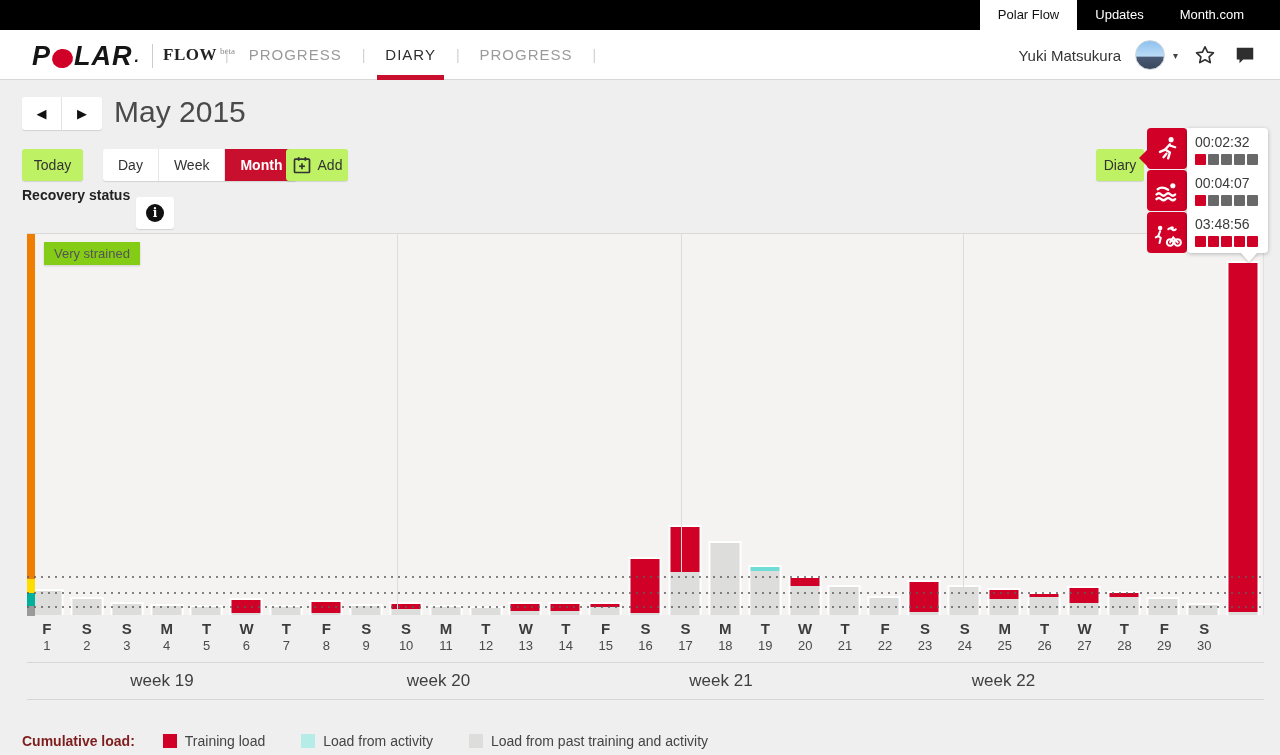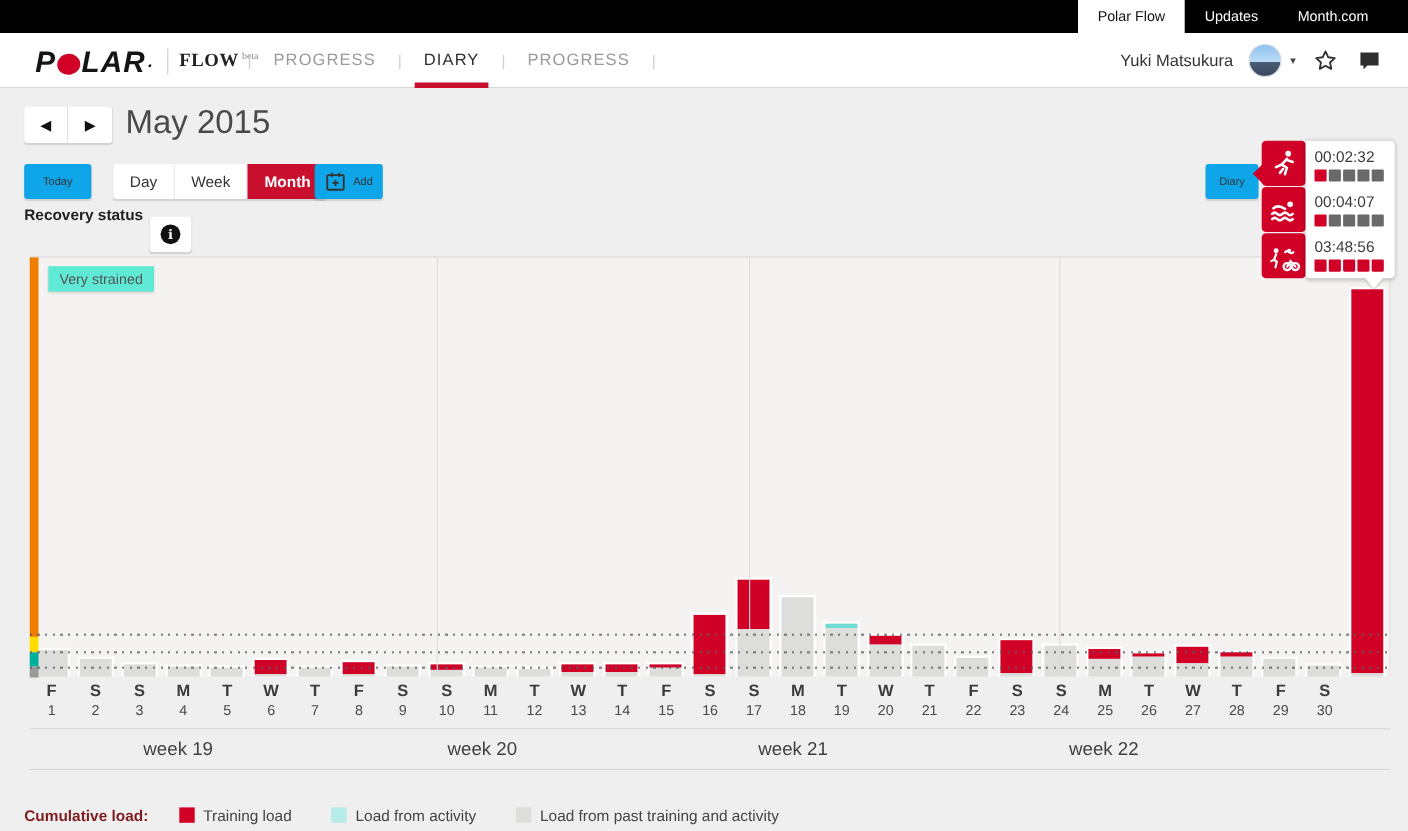--- a/index.html
+++ b/index.html
@@ -30,39 +30,39 @@
   .avatar { width:30px; height:30px; border-radius:50%; background:linear-gradient(180deg,#8ec1ef 0%,#bcdcf5 55%,#4a5b74 56%,#39485e 100%); border:1px solid #cfd6dd; }
   .caret { font-size:10px; color:#444; margin-left:-6px; }
   .icon-btn { width:26px; height:26px; display:flex; align-items:center; justify-content:center; cursor:pointer; }
 
   
   .pager { position:absolute; left:22px; top:97px; width:80px; height:33px; background:#fff; border-radius:3px; box-shadow:0 1px 1px rgba(0,0,0,.12); display:flex; }
   .pager .half { width:40px; display:flex; align-items:center; justify-content:center; font-size:13px; color:#111; cursor:pointer; }
   .pager .half:first-child { border-right:1px solid #e2e2e2; }
   .page-title { position:absolute; left:114px; top:95px; font-size:30px; color:#4a4a4a; }
 
-  .btn { background:#0ea5e9; border-radius:3px; box-shadow:0 1px 1px rgba(0,0,0,.12); font-size:10px; color:#333; display:flex; align-items:center; justify-content:center; cursor:pointer; }
+  .btn { background:#bef264; border-radius:3px; box-shadow:0 1px 1px rgba(0,0,0,.12); font-size:14px; color:#333; display:flex; align-items:center; justify-content:center; cursor:pointer; }
   .today-btn { position:absolute; left:22px; top:149px; width:61px; height:32px; }
   .seg { position:absolute; left:103px; top:149px; height:32px; display:flex; background:#fff; border-radius:3px; box-shadow:0 1px 1px rgba(0,0,0,.12); overflow:hidden; }
   .seg .opt { padding:0 15px; display:flex; align-items:center; font-size:14px; color:#333; border-right:1px solid #e6e6e6; cursor:pointer; }
   .seg .opt:last-child { border-right:none; }
   .seg .opt.active { background:#c8102e; color:#fff; font-weight:bold; }
   .add-btn { position:absolute; left:286px; top:149px; width:62px; height:32px; gap:6px; }
   .diary-btn { position:absolute; left:1096px; top:149px; width:48px; height:32px; z-index:3; }
 
   
   .section-head { position:absolute; left:22px; top:187px; font-size:14px; font-weight:bold; color:#222; }
   .info-btn { position:absolute; left:136px; top:197px; width:38px; height:32px; background:#fff; border-radius:3px; box-shadow:0 1px 1px rgba(0,0,0,.12); display:flex; align-items:center; justify-content:center; cursor:pointer; }
   .info-dot { width:18px; height:18px; border-radius:50%; background:#111; color:#fff; font-size:12px; font-weight:bold; font-family:"DejaVu Serif", serif; display:flex; align-items:center; justify-content:center; }
 
   
   .plot { position:absolute; left:27px; top:233px; width:1237px; height:382px; background:#f4f3f2; border-top:1px solid #d9d9d9; border-right:1px solid #e0e0e0; }
   .gridline { position:absolute; top:0; bottom:0; width:1px; background:#dcdcdb; }
   .scale-strip { position:absolute; left:0; top:0; width:8px; height:382px; display:flex; flex-direction:column; z-index:2; }
-  .status-label { position:absolute; left:17px; top:8px; background:#5eead4; padding:4px 10px; font-size:13px; color:#555; box-shadow:0 1px 2px rgba(0,0,0,.15); z-index:2; }
+  .status-label { position:absolute; left:17px; top:8px; background:#84cc16; padding:4px 10px; font-size:13px; color:#555; box-shadow:0 1px 2px rgba(0,0,0,.15); z-index:2; }
   .dotline { position:absolute; left:0; width:100%; height:2px; z-index:3;
              background:repeating-linear-gradient(90deg,#5c5c5c 0 2px,transparent 2px 7px); opacity:.75; }
   .bars { position:absolute; left:0; top:0; width:100%; height:100%; display:flex; }
   .day-col { flex:1 1 0; position:relative; }
   .bar { position:absolute; left:50%; transform:translateX(-50%); bottom:0; width:33px; display:flex; flex-direction:column; border:2px solid #fff; border-bottom:none; }
   .seg-red { background:#d10027; } .seg-cyan { background:#6fdcd6; } .seg-gray { background:#dddddc; }
 
   .day-labels { position:absolute; left:27px; top:620px; width:1237px; display:flex; }
   .day-cell { flex:1 1 0; text-align:center; }
   .day-letter { font-size:15px; font-weight:bold; color:#3c3c3c; line-height:18px; }

